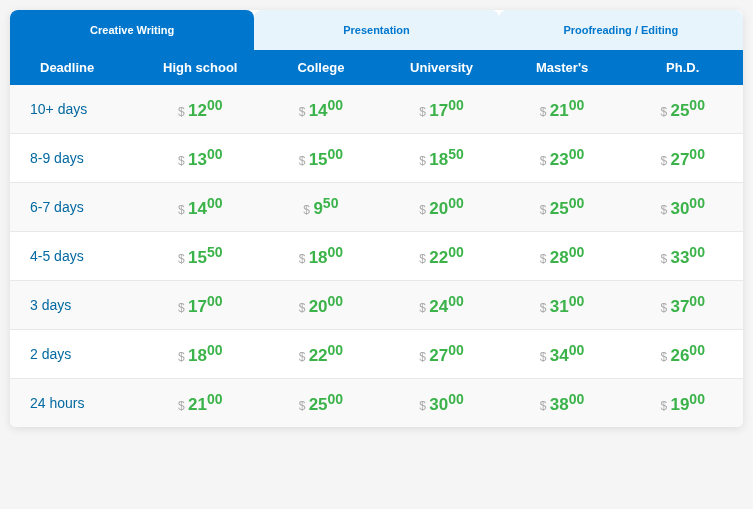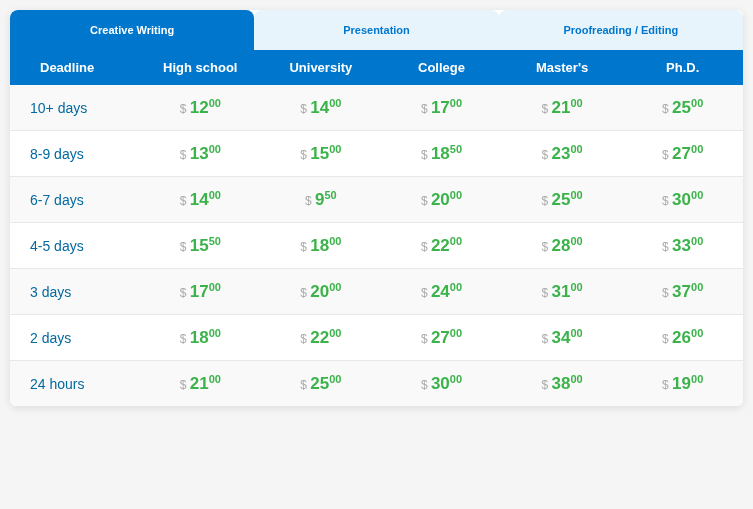--- a/index.html
+++ b/index.html
@@ -100,42 +100,42 @@
       color: #aaa;
       font-size: 12px;
       font-weight: normal;
     }
     .price .main-num {
       font-size: 17px;
       color: #3bb34a;
       font-weight: bold;
     }
     .price .cents {
-      font-size: 11px;
+      font-size: 14px;
       color: #3bb34a;
       vertical-align: super;
       font-weight: bold;
     }
   </style>
 </head>
 <body>
 
 <div class="pricing-container">
 
   <div class="tabs">
     <div class="tab active">Creative Writing</div>
     <div class="tab inactive">Presentation</div>
     <div class="tab inactive">Proofreading / Editing</div>
   </div>
 
   <div class="table-header">
     <div class="col">Deadline</div>
     <div class="col">High school</div>
+    <div class="col">College</div>
     <div class="col">University</div>
-    <div class="col">College</div>
     <div class="col">Master's</div>
     <div class="col">Ph.D.</div>
   </div>
 
   <div class="table-body" id="table-body">
   <div class="row">
         <div class="cell">10+ days</div>
         <div class="cell"><span class="price"><span class="dollar">$ </span><span class="main-num">12</span><span class="cents">00</span></span></div>
         <div class="cell"><span class="price"><span class="dollar">$ </span><span class="main-num">14</span><span class="cents">00</span></span></div>
         <div class="cell"><span class="price"><span class="dollar">$ </span><span class="main-num">17</span><span class="cents">00</span></span></div>

